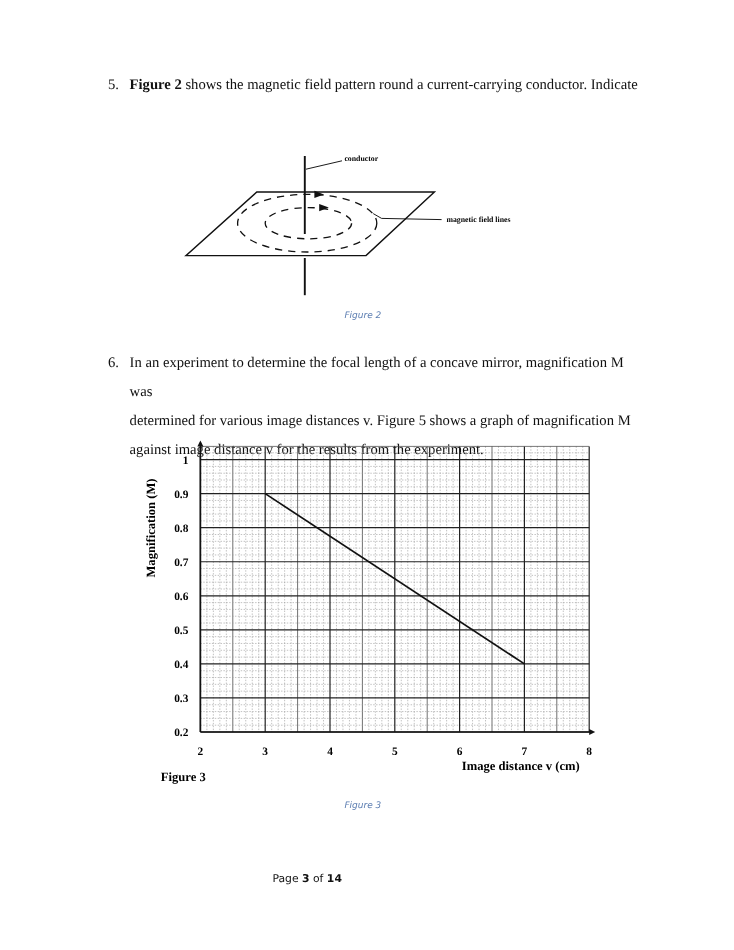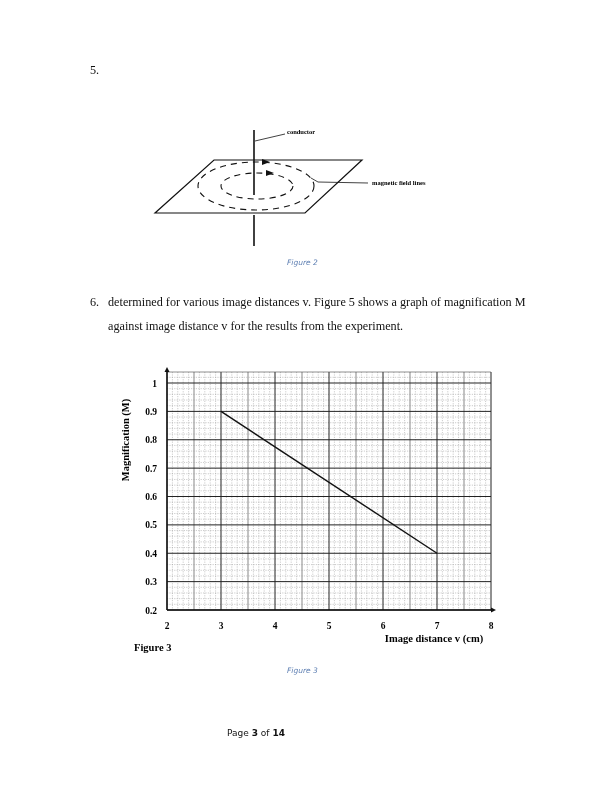--- a/index.html
+++ b/index.html
@@ -16,20 +16,21 @@
     .footer { position:absolute; top:728px; left:0; width:512px; text-align:center;
               font-family:"DejaVu Sans", sans-serif; font-size:9px; color:#111; }
     .footer b { font-weight:bold; }
   </style>
 </head>
 <body>
 
 <div class="q" style="top:58px;">
   <span class="num">5.</span>
   <div class="body">
+    <div><b>Figure 2</b><span> shows the magnetic field pattern round a current-carrying conductor. Indicate</span></div>
   </div>
 </div>
 
 <svg class="fig-svg" width="612" height="792">
 
   <polygon points="214,160 362,160 305,213 155,213" fill="none" stroke="#111" stroke-width="1.2"></polygon>
 
   <line x1="254" y1="130" x2="254" y2="195" stroke="#111" stroke-width="1.6"></line>
 
   <line x1="254" y1="215" x2="254" y2="246" stroke="#111" stroke-width="1.6"></line>
@@ -44,20 +45,21 @@
   <polyline points="311,178 318,182 368,183" fill="none" stroke="#111" stroke-width="0.8"></polyline>
   <text class="label-serif" x="287" y="134" font-size="6.5">conductor</text>
   <text class="label-serif" x="372" y="185" font-size="6.5">magnetic field lines</text>
 </svg>
 
 <div class="caption" style="top:258px;left:287px;">Figure 2</div>
 
 <div class="q" style="top:290px;">
   <span class="num">6.</span>
   <div class="body">
+    <div>In an experiment to determine the focal length of a concave mirror, magnification M was</div>
     <div>determined for various image distances v. Figure 5 shows a graph of magnification M</div>
     <div>against image distance v for the results from the experiment.</div>
   </div>
 </div>
 
 <svg id="chart" class="fig-svg" width="612" height="792">
   <g id="grid-minor">
       <line x1="172.4" y1="372" x2="172.4" y2="610" stroke="#999" stroke-width="0.5" stroke-dasharray="1.2,1.2"></line>
       <line x1="177.8" y1="372" x2="177.8" y2="610" stroke="#999" stroke-width="0.5" stroke-dasharray="1.2,1.2"></line>
       <line x1="183.2" y1="372" x2="183.2" y2="610" stroke="#999" stroke-width="0.5" stroke-dasharray="1.2,1.2"></line>

